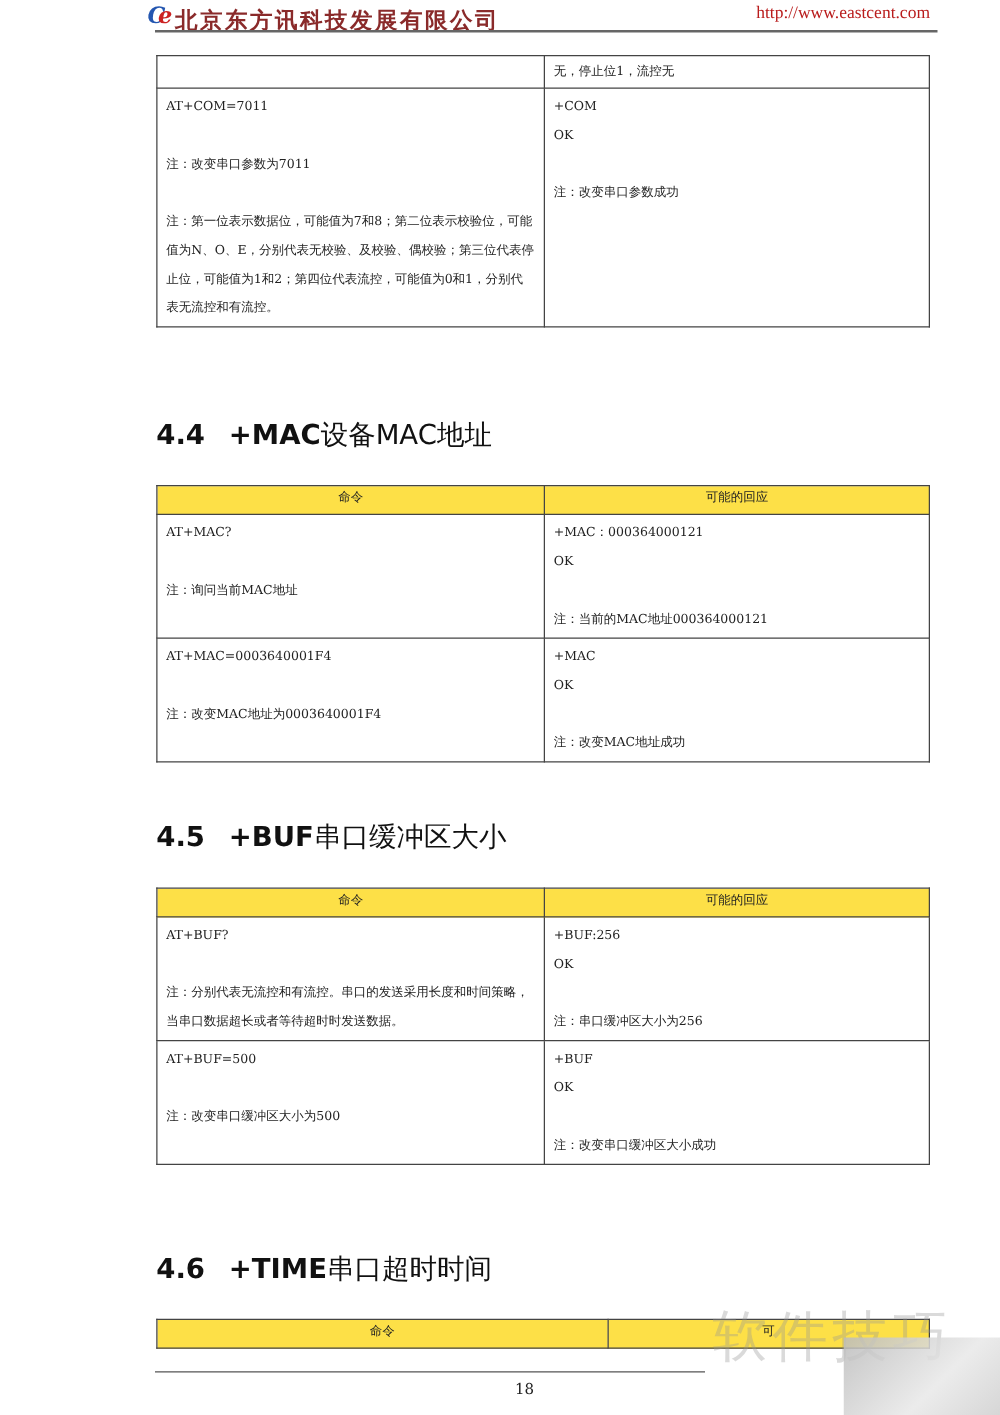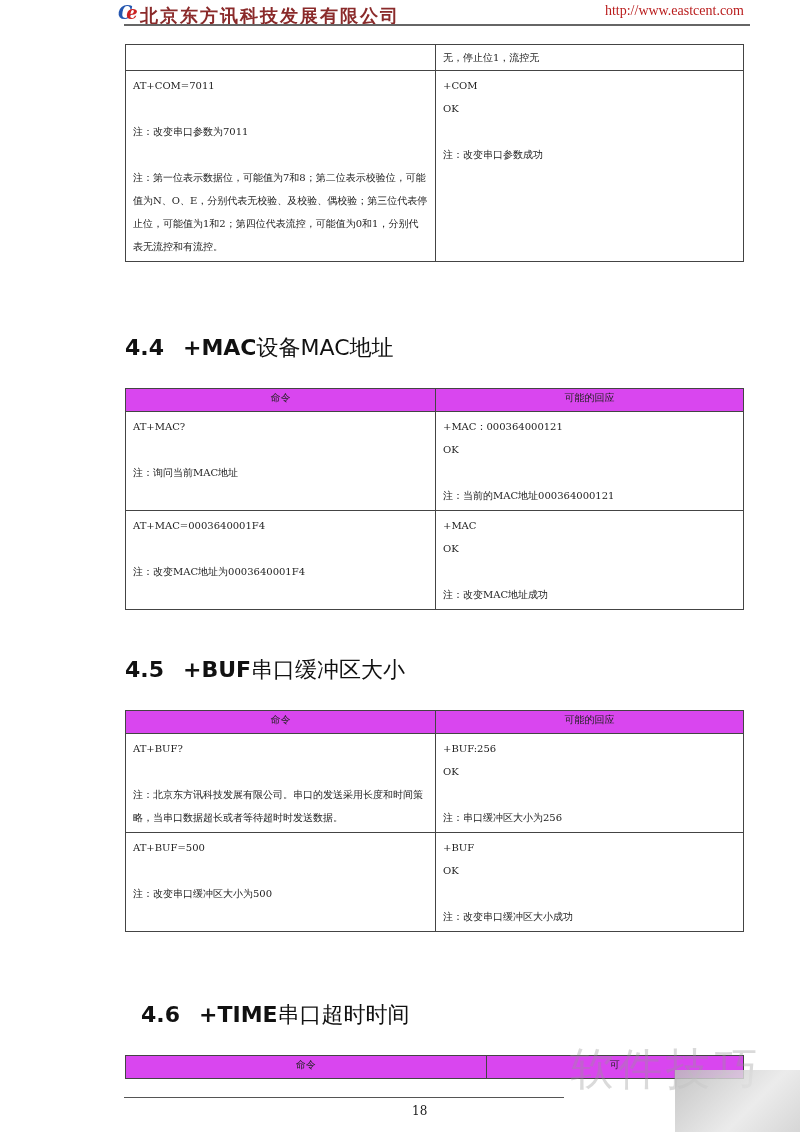--- a/index.html
+++ b/index.html
@@ -9,21 +9,21 @@
     }
     .header { position: absolute; left: 118px; top: 0; width: 626px; height: 24px; }
     .header-logo { position: absolute; left: 0; top: 2px; font-family: "DejaVu Serif", serif; font-weight: bold; font-style: italic; font-size: 18px; color: #2456b0; text-align: right; }
     .header-logo .e { color: #cc2222; margin-left: -6px; }
     .header-company { position: absolute; left: 22px; top: 4px; font-size: 18px; color: #8a2a2a; letter-spacing: 2px; font-weight: bold; }
     .header-url { position: absolute; right: 0; top: 3px; font-size: 14px; color: #b91c1c; font-family: "Liberation Serif", serif; }
     .header-rule { position: absolute; left: 124px; top: 24px; width: 626px; height: 2px; background: #666; }
 
     table.cmd { position: absolute; left: 125px; width: 619px; border-collapse: collapse; font-size: 10px; }
     table.cmd td, table.cmd th { border: 1px solid #444; vertical-align: top; padding: 3px 7px; }
-    table.cmd th { background: #d946ef; font-weight: normal; text-align: center; height: 18px; padding: 2px 7px; }
+    table.cmd th { background: #fde047; font-weight: normal; text-align: center; height: 18px; padding: 2px 7px; }
     table.cmd td.c1 { width: 295px; }
     .line { display: block; line-height: 23px; min-height: 23px; white-space: nowrap; }
     .para { display: block; line-height: 23px; white-space: normal; }
 
     .section-title { position: absolute; left: 125px; font-family: "DejaVu Sans", "Liberation Sans", sans-serif; font-weight: bold; font-size: 22px; color: #111; }
     .section-title .num { display: inline-block; width: 58px; }
     .section-title .cmdname { font-weight: bold; }
     .section-title .label { font-weight: normal; }
 
     .footer-rule { position: absolute; left: 124px; top: 1097px; width: 440px; height: 1px; background: #555; }
@@ -112,21 +112,21 @@
 <table class="cmd" style="top:710px;">
   <tbody>
       <tr>
     <th class="c1">命令</th>
     <th>可能的回应</th>
   </tr>
   <tr>
     <td class="c1">
       <span class="line">AT+BUF?</span>
       <span class="line"></span>
-      <span class="para">注：北京东方讯科技发展有限公司。串口的发送采用长度和时间策略，当串口数据超长或者等待超时时发送数据。</span>
+      <span class="para">注：分别代表无流控和有流控。串口的发送采用长度和时间策略，当串口数据超长或者等待超时时发送数据。</span>
     </td>
     <td>
       <span class="line">+BUF:256</span>
       <span class="line">OK</span>
       <span class="line"></span>
       <span class="line">注：串口缓冲区大小为256</span>
     </td>
   </tr>
   <tr>
     <td class="c1">
@@ -137,21 +137,21 @@
     <td>
       <span class="line">+BUF</span>
       <span class="line">OK</span>
       <span class="line"></span>
       <span class="line">注：改变串口缓冲区大小成功</span>
     </td>
   </tr>
 </tbody>
   </table>
 
-<div class="section-title" style="top:1000px;margin-left:16px;">
+<div class="section-title" style="top:1000px;">
   <span class="num">4.6</span><span class="cmdname">+TIME</span><span class="label">串口超时时间</span>
 </div>
 <table class="cmd" style="top:1055px;">
   <tbody>
       <tr>
     <th class="c1">命令</th>
     <th>可</th>
   </tr>
 </tbody>
   </table>

